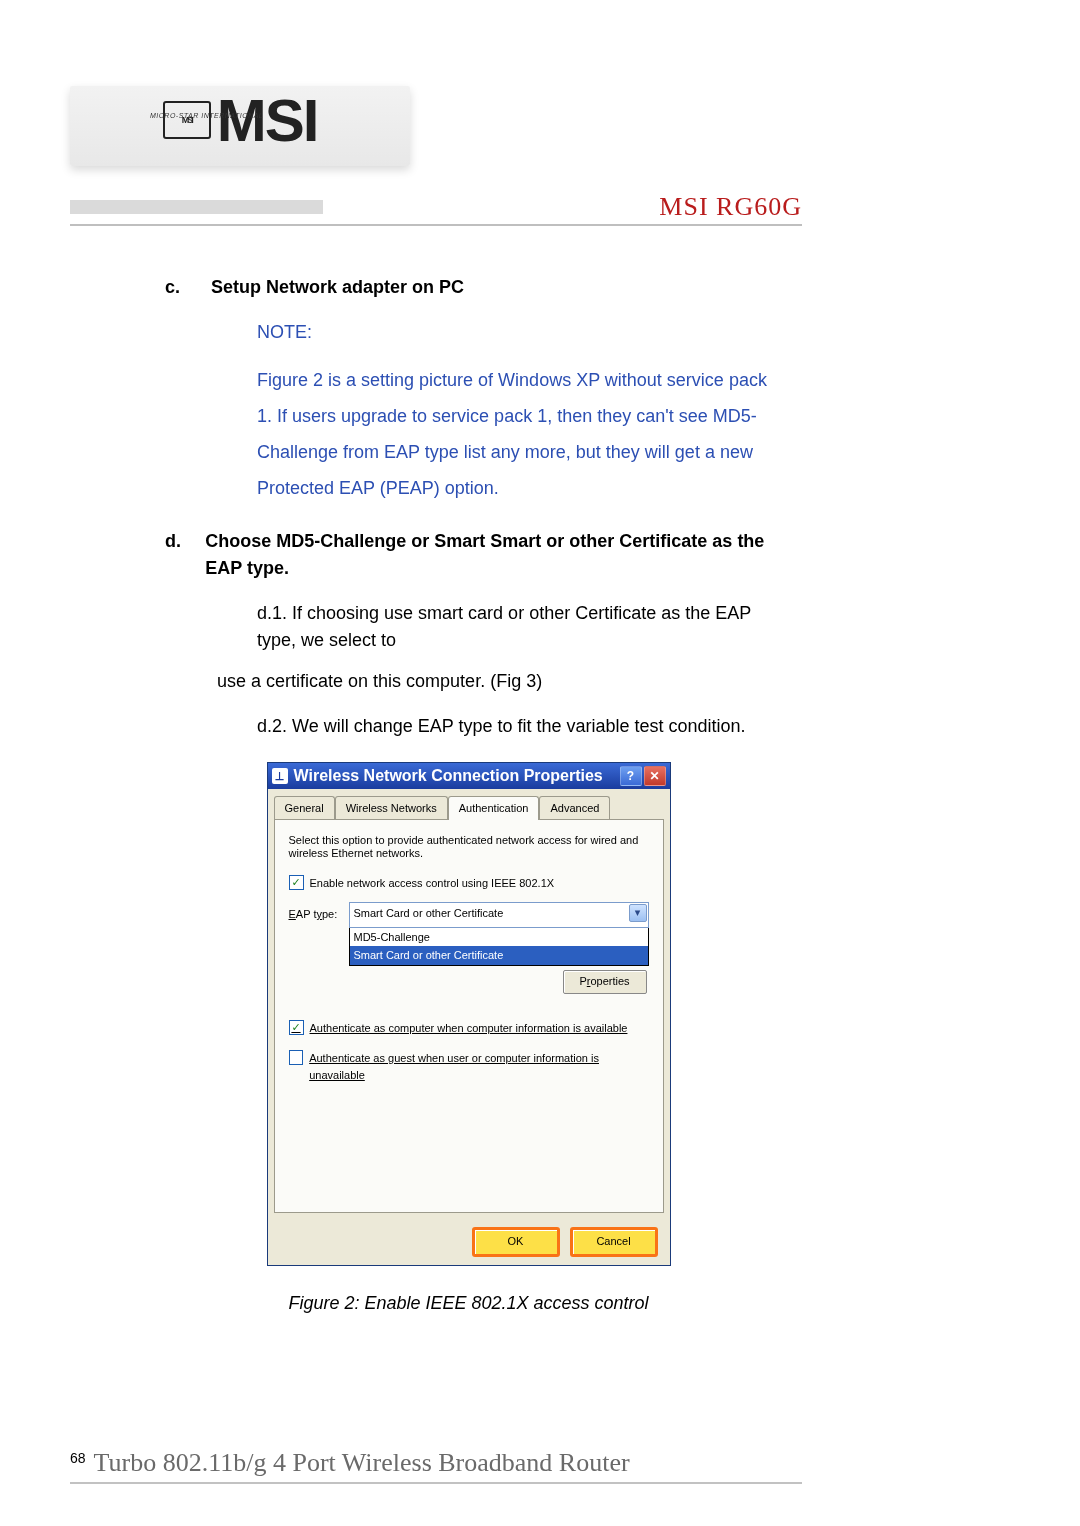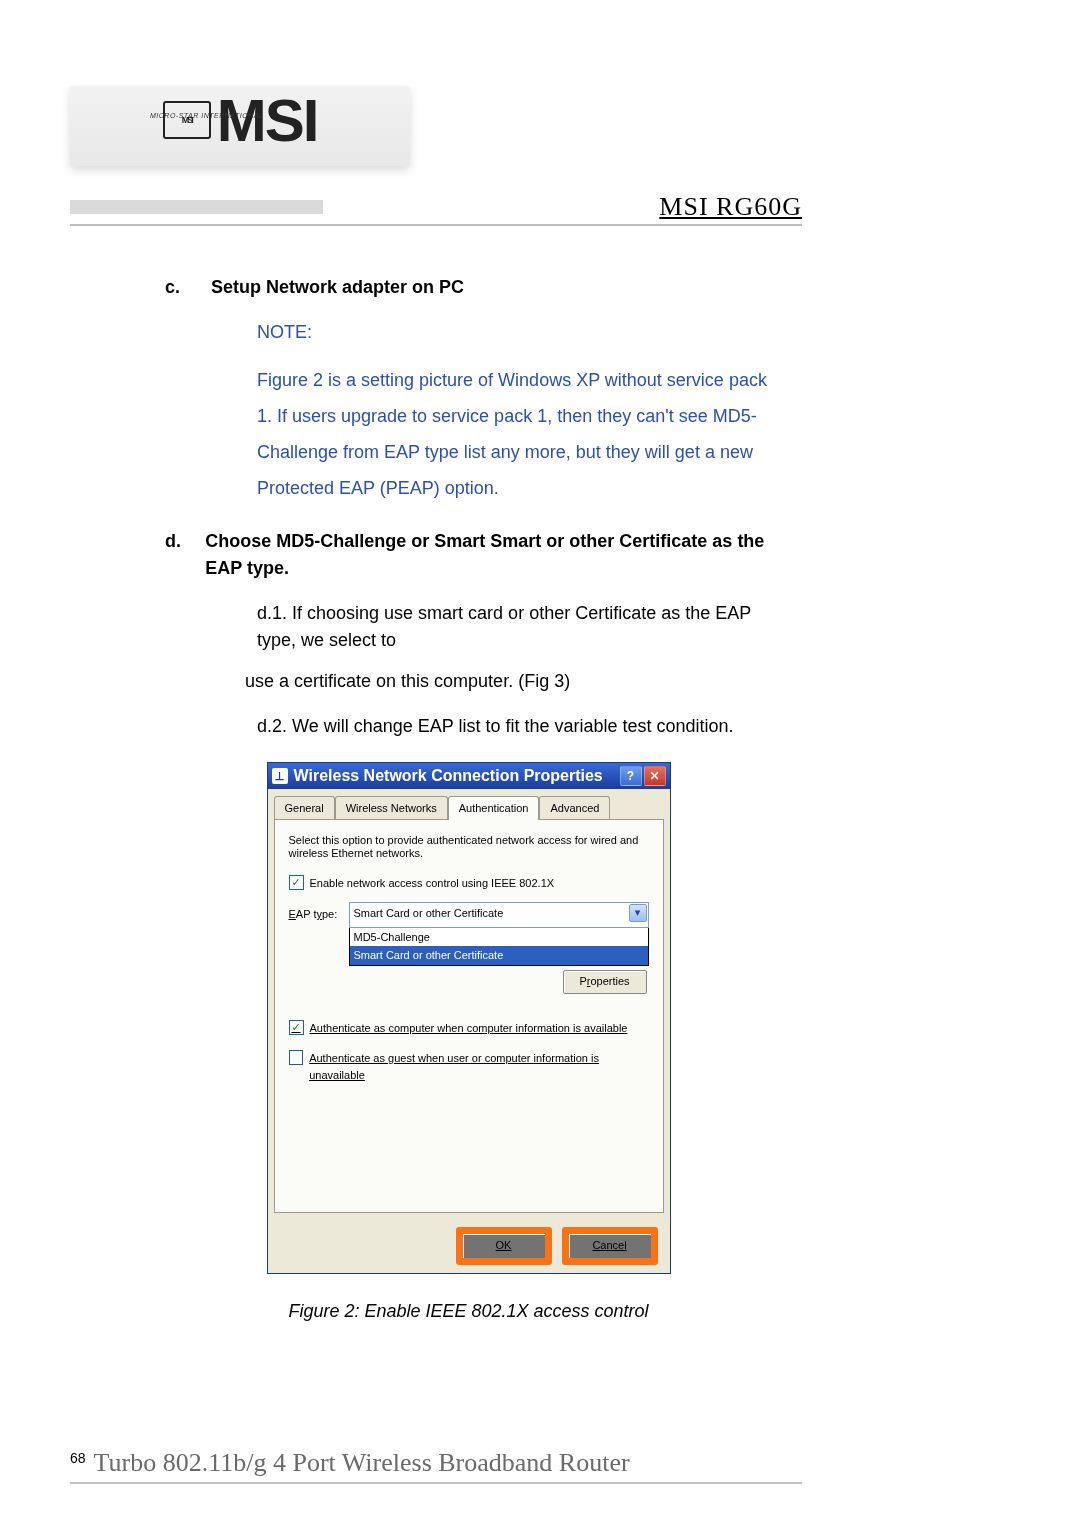--- a/index.html
+++ b/index.html
@@ -37,36 +37,36 @@
   }
   .model-line{
     display:flex;align-items:center;margin-top:26px;
   }
   .model-rule{
     flex:0 0 253px;height:14px;background:#dadada;
   }
   .model-name{
     flex:1;text-align:right;
     font-family:"Papyrus","Segoe Script",cursive;
-    font-size:26px;color:#000000;letter-spacing:1px;text-decoration:underline;
+    font-size:26px;color:#b91c1c;letter-spacing:1px;
   }
   .model-underline{
     height:2px;background:linear-gradient(to right,#bfbfbf,#bfbfbf);
     margin-top:2px;
   }
   
   .content{padding:30px 30px 0 95px;font-size:18px;line-height:1.5;}
   .sec-row{display:flex;margin-top:18px;}
   .sec-letter{width:46px;font-weight:bold;}
   .sec-title{font-weight:bold;}
   .para{margin:18px 0 0 92px;}
   .note-block{margin:18px 0 0 92px;color:#2c4fb3;}
   .note-head{color:#2c4fb3;}
   .sub-para{margin:18px 0 0 92px;}
-  .indent2{margin-left:80px;}
+  .indent2{margin-left:52px;}
   .caption{
     text-align:center;font-style:italic;margin-top:24px;
   }
   
   .dialog-wrap{display:flex;justify-content:center;margin-top:22px;}
   .win-dialog{
     width:402px;border:1px solid #1a3a7a;
     font-family:Tahoma,Arial,sans-serif;font-size:12px;color:#000;
     background:#ece9d8;
   }
@@ -139,25 +139,24 @@
     display:flex;align-items:center;justify-content:center;
     border-radius:2px;box-shadow:inset 1px 1px 0 #fff;
   }
   .prop-btn .ul{text-decoration:underline;}
   .lower-checks{margin-top:54px;text-decoration:underline;}
   .dlg-buttons{
     display:flex;justify-content:flex-end;gap:10px;
     padding:8px 12px;
   }
   .dlg-btn{
-    width:82px;height:24px;border:7px solid #f97316;
-    background:#737373;font-size:11px;border-radius:3px;
+    width:82px;height:24px;border:3px solid #f97316;
+    background:#fde047;font-size:11px;border-radius:3px;
     display:flex;align-items:center;justify-content:center;
     box-shadow:inset 1px 1px 0 #fff;
-    text-decoration:underline;
   }
   
   .footer{
     position:absolute;left:70px;right:70px;bottom:48px;
     display:flex;align-items:flex-end;
   }
   .page-num{font-size:14px;margin-right:8px;position:relative;top:-12px;}
   .footer-title{
     font-family:"Papyrus","Segoe Script",cursive;
     font-size:26px;color:#6a6a6a;flex:1;
@@ -199,21 +198,21 @@
       <div style="margin-top:16px;line-height:2.0;">Figure 2 is a setting picture of Windows XP without service pack 1. If users upgrade to service pack 1, then they can't see MD5-Challenge from EAP type list any more, but they will get a new Protected EAP (PEAP) option.</div>
     </div>
 
     <div class="sec-row" style="margin-top:22px;">
       <div class="sec-letter">d.</div>
       <div class="sec-title">Choose MD5-Challenge or Smart Smart or other Certificate as the EAP type.</div>
     </div>
 
     <div class="sub-para">d.1. If choosing use smart card or other Certificate as the EAP type, we select to</div>
     <div class="sub-para indent2" style="margin-top:14px;">use a certificate on this computer. (Fig 3)</div>
-    <div class="sub-para">d.2. We will change EAP list to fit the variable test condition.</div>
+    <div class="sub-para">d.2. We will change EAP type to fit the variable test condition.</div>
 
     <div class="dialog-wrap">
       <div class="win-dialog">
         <div class="titlebar">
           <span class="titlebar-icon">⊥</span>
           <span class="titlebar-text">Wireless Network Connection Properties</span>
           <span class="title-btn title-help">?</span>
           <span class="title-btn title-close">✕</span>
         </div>
 

